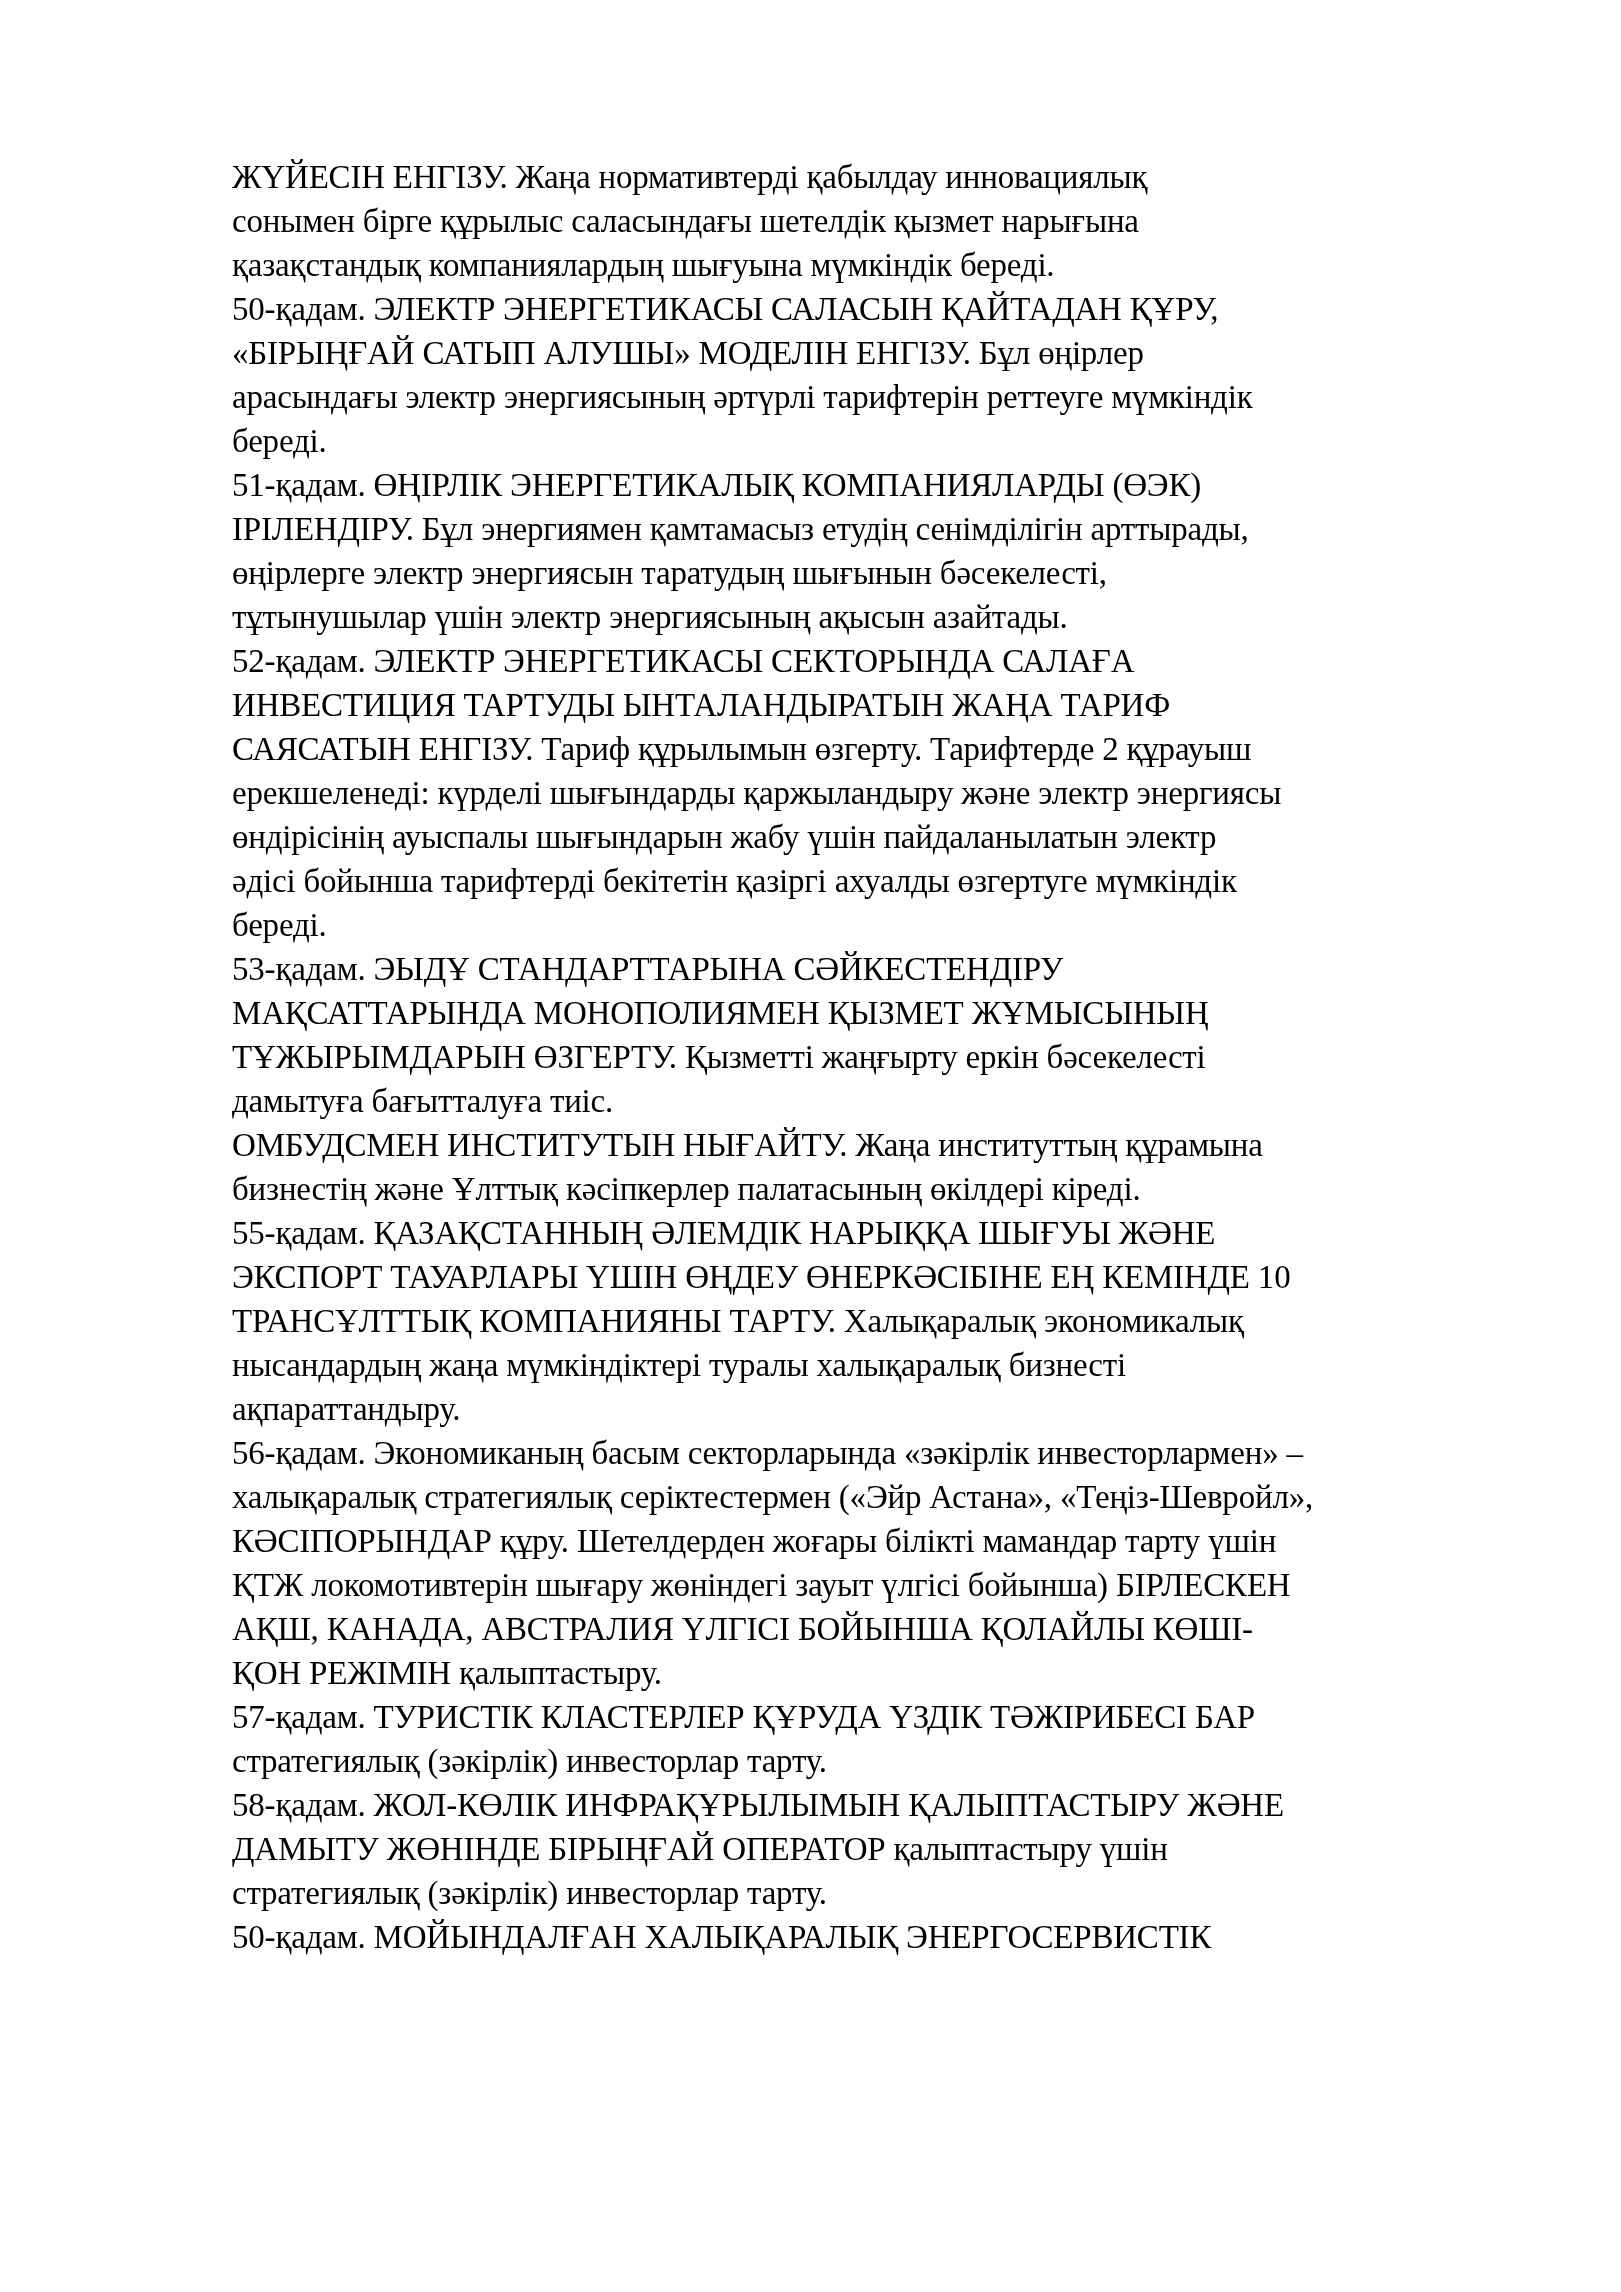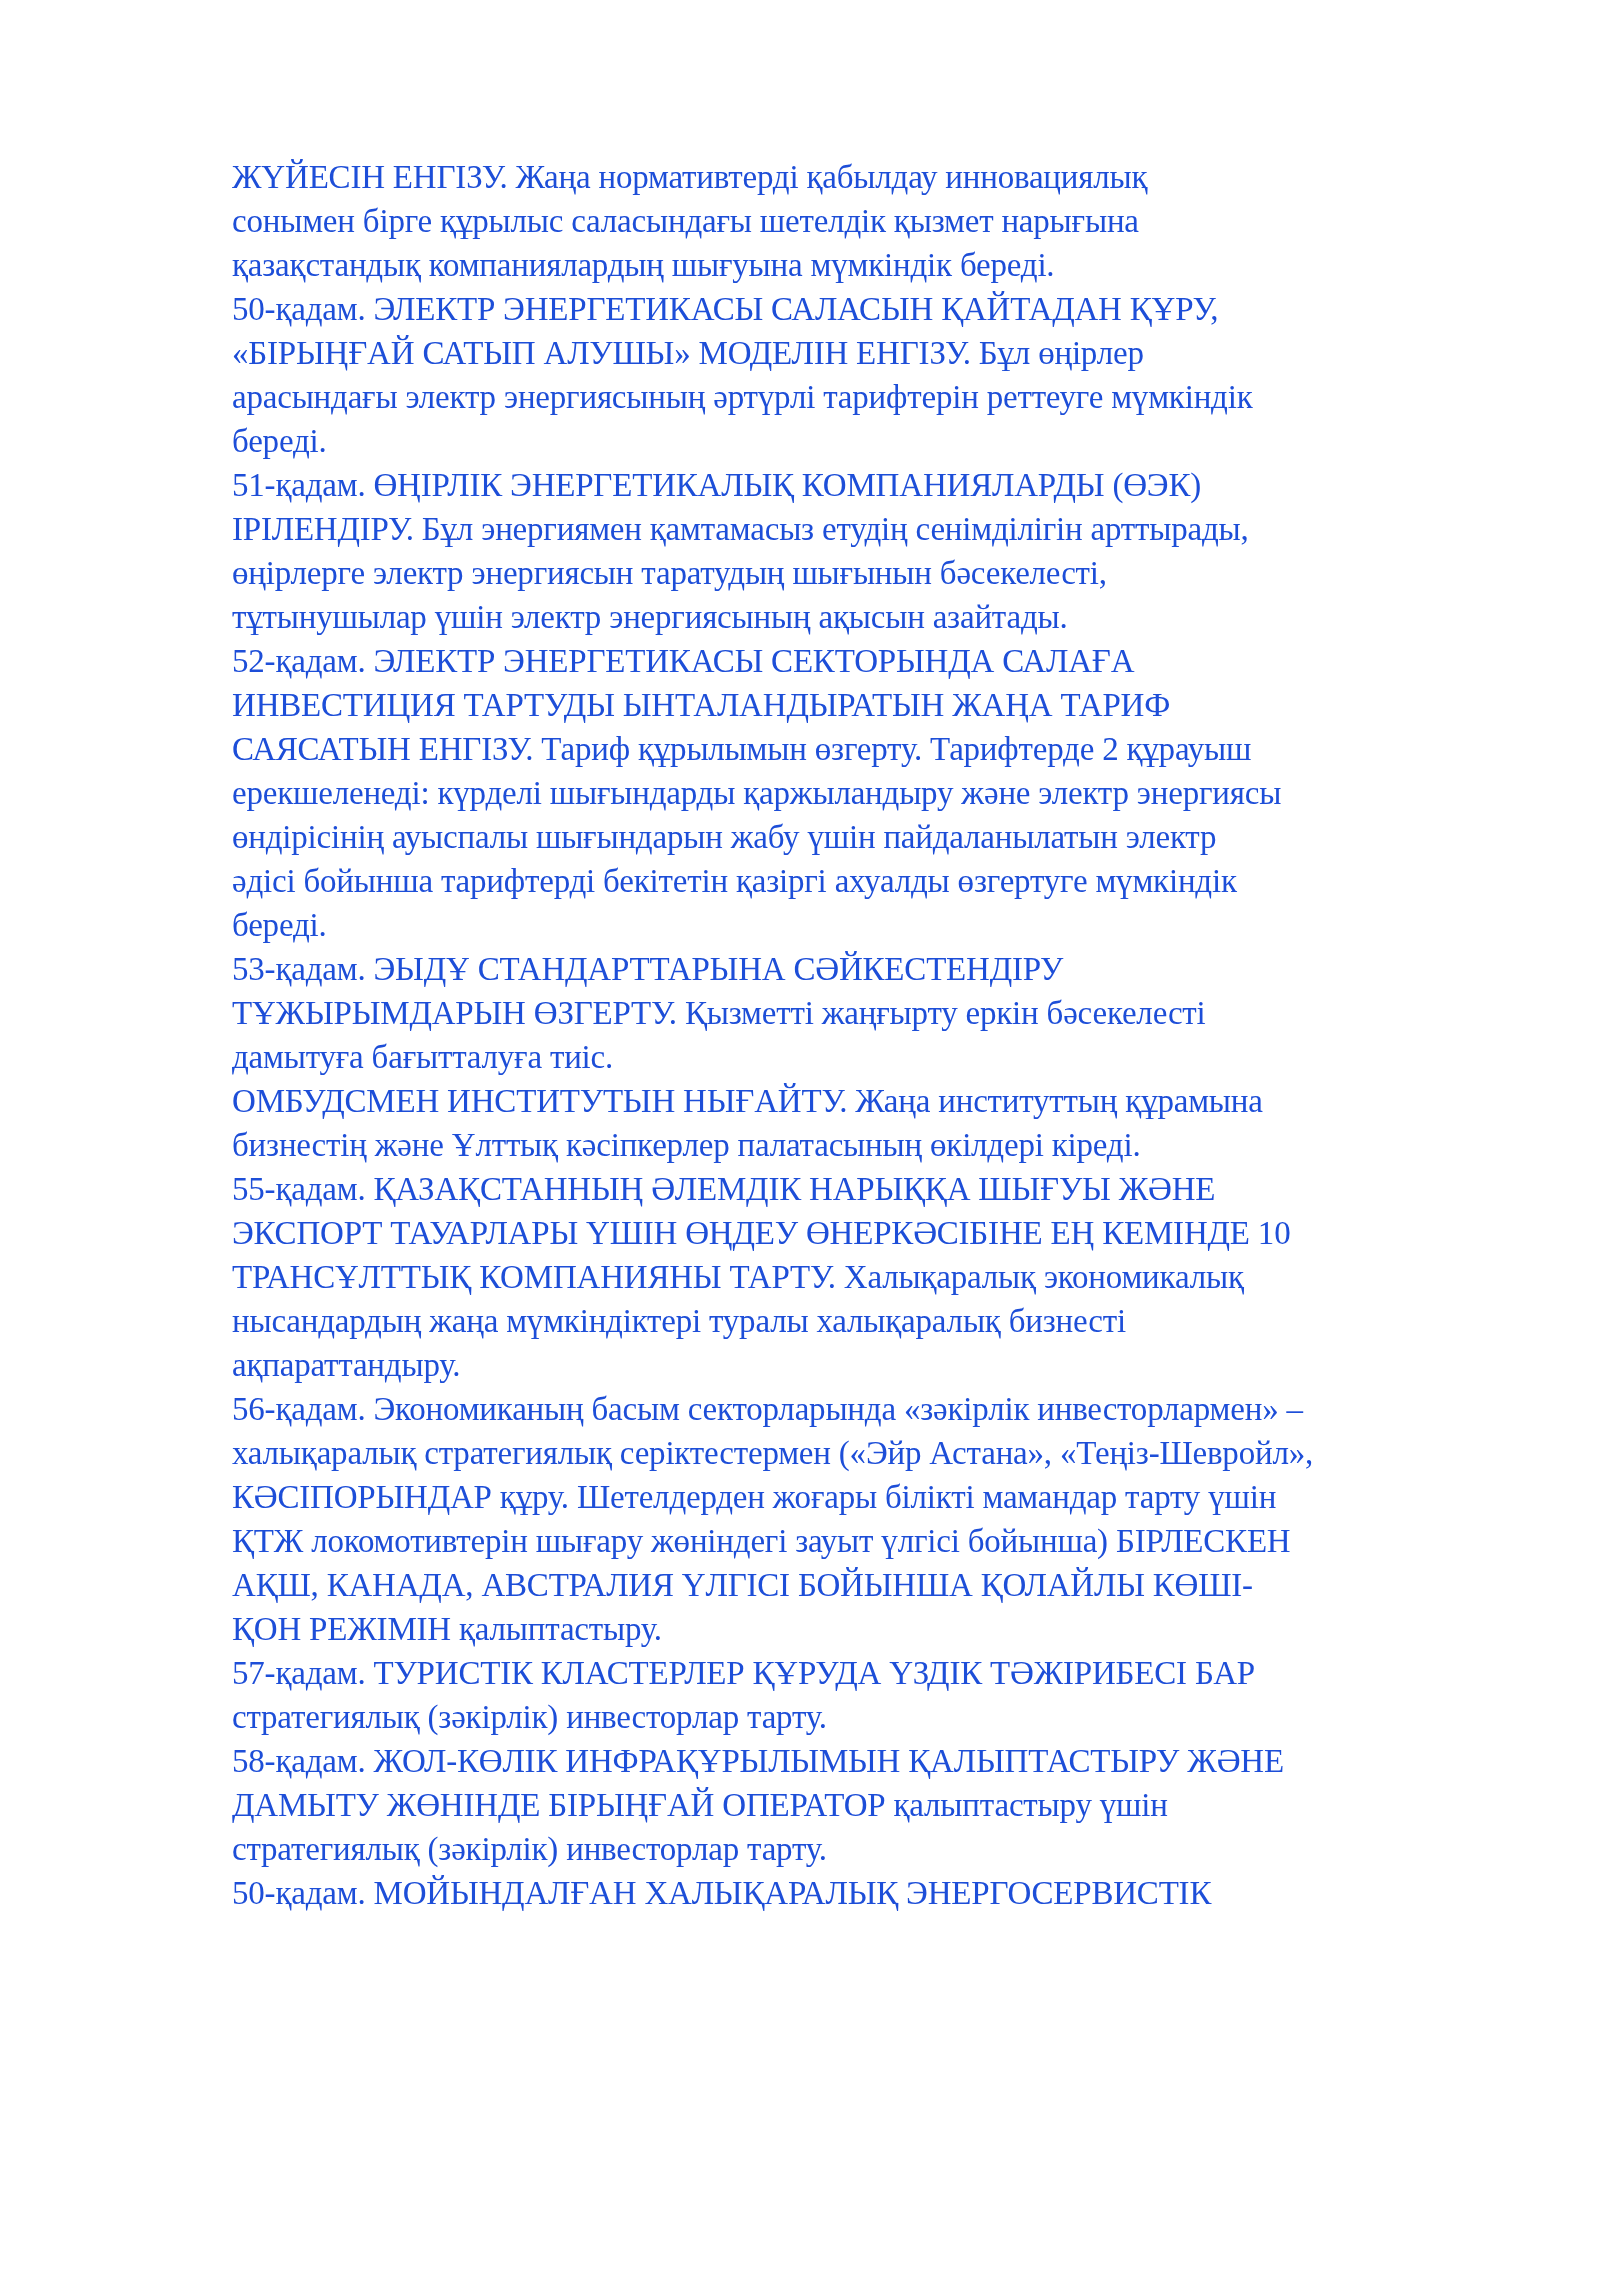--- a/index.html
+++ b/index.html
@@ -23,21 +23,21 @@
     background: #ffffff;
   }
   .text-block {
     position: absolute;
     left: 232px;
     top: 155px;
     width: 1304px;
     font-size: 33px;
     line-height: 44px;
     letter-spacing: -0.2px;
-    color: #1d4ed8;
+    color: #000000;
   }
   .line {
     white-space: pre;
     height: 44px;
   }
 </style>
 </head>
 <body>
 
 <div class="page">
@@ -54,20 +54,21 @@
     <div class="line">өңірлерге электр энергиясын таратудың шығынын бәсекелесті,</div>
     <div class="line">тұтынушылар үшін электр энергиясының ақысын азайтады.</div>
     <div class="line">52-қадам. ЭЛЕКТР ЭНЕРГЕТИКАСЫ СЕКТОРЫНДА САЛАҒА</div>
     <div class="line">ИНВЕСТИЦИЯ ТАРТУДЫ ЫНТАЛАНДЫРАТЫН ЖАҢА ТАРИФ</div>
     <div class="line">САЯСАТЫН ЕНГІЗУ. Тариф құрылымын өзгерту. Тарифтерде 2 құрауыш</div>
     <div class="line">ерекшеленеді: күрделі шығындарды қаржыландыру және электр энергиясы</div>
     <div class="line">өндірісінің ауыспалы шығындарын жабу үшін пайдаланылатын электр</div>
     <div class="line">әдісі бойынша тарифтерді бекітетін қазіргі ахуалды өзгертуге мүмкіндік</div>
     <div class="line">береді.</div>
     <div class="line">53-қадам. ЭЫДҰ СТАНДАРТТАРЫНА СӘЙКЕСТЕНДІРУ</div>
+    <div class="line">МАҚСАТТАРЫНДА МОНОПОЛИЯМЕН ҚЫЗМЕТ ЖҰМЫСЫНЫҢ</div>
     <div class="line">ТҰЖЫРЫМДАРЫН ӨЗГЕРТУ. Қызметті жаңғырту еркін бәсекелесті</div>
     <div class="line">дамытуға бағытталуға тиіс.</div>
     <div class="line">ОМБУДСМЕН ИНСТИТУТЫН НЫҒАЙТУ. Жаңа институттың құрамына</div>
     <div class="line">бизнестің және Ұлттық кәсіпкерлер палатасының өкілдері кіреді.</div>
     <div class="line">55-қадам. ҚАЗАҚСТАННЫҢ ӘЛЕМДІК НАРЫҚҚА ШЫҒУЫ ЖӘНЕ</div>
     <div class="line">ЭКСПОРТ ТАУАРЛАРЫ ҮШІН ӨҢДЕУ ӨНЕРКӘСІБІНЕ ЕҢ КЕМІНДЕ 10</div>
     <div class="line">ТРАНСҰЛТТЫҚ КОМПАНИЯНЫ ТАРТУ. Халықаралық экономикалық</div>
     <div class="line">нысандардың жаңа мүмкіндіктері туралы халықаралық бизнесті</div>
     <div class="line">ақпараттандыру.</div>
     <div class="line">56-қадам. Экономиканың басым секторларында «зәкірлік инвесторлармен» –</div>

